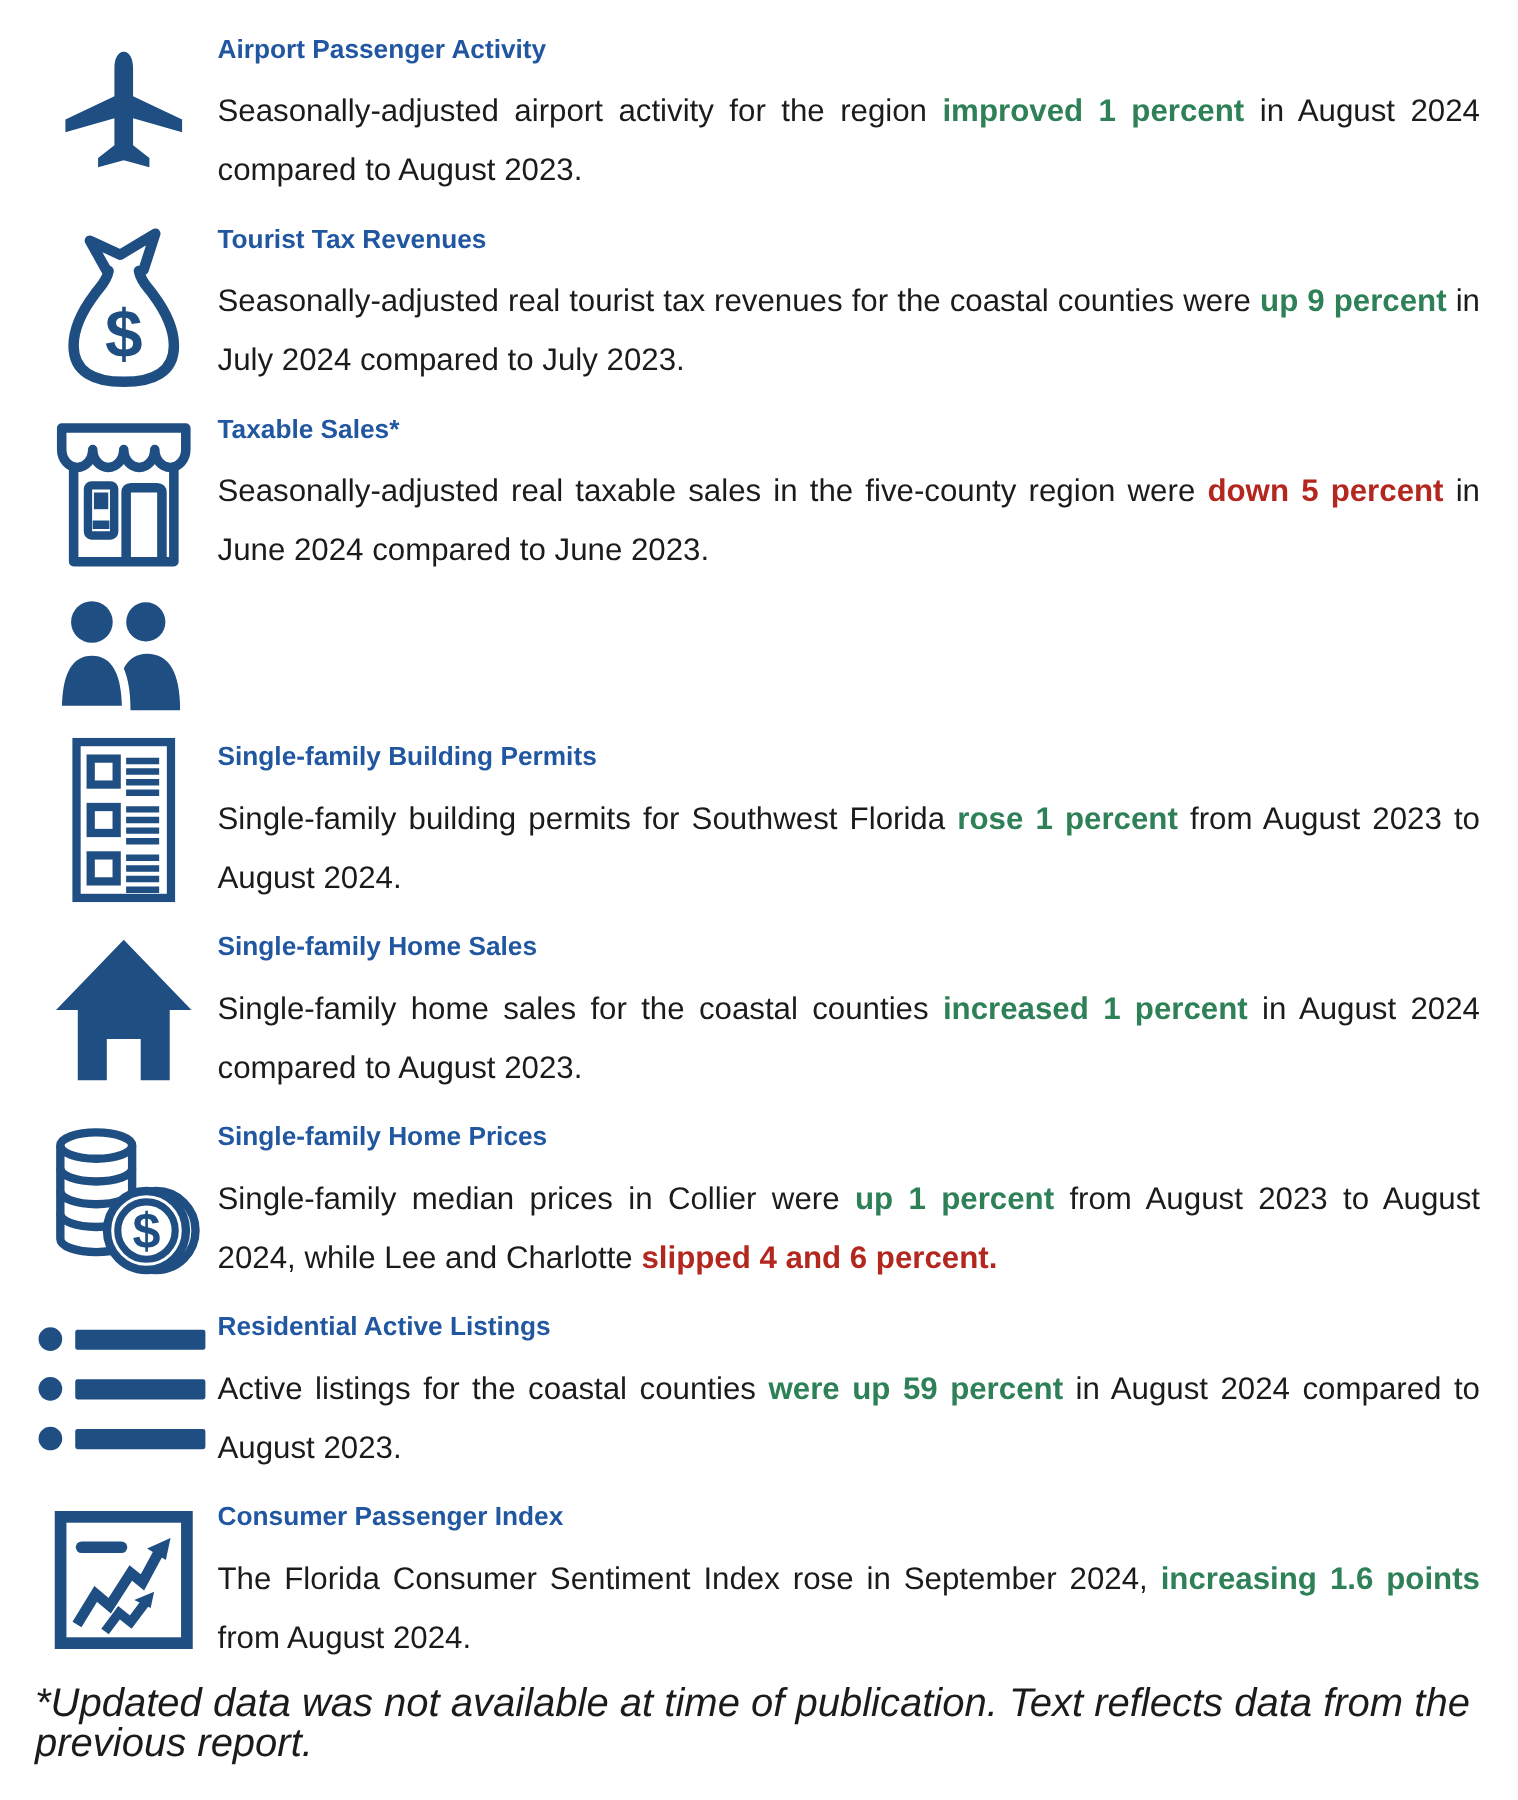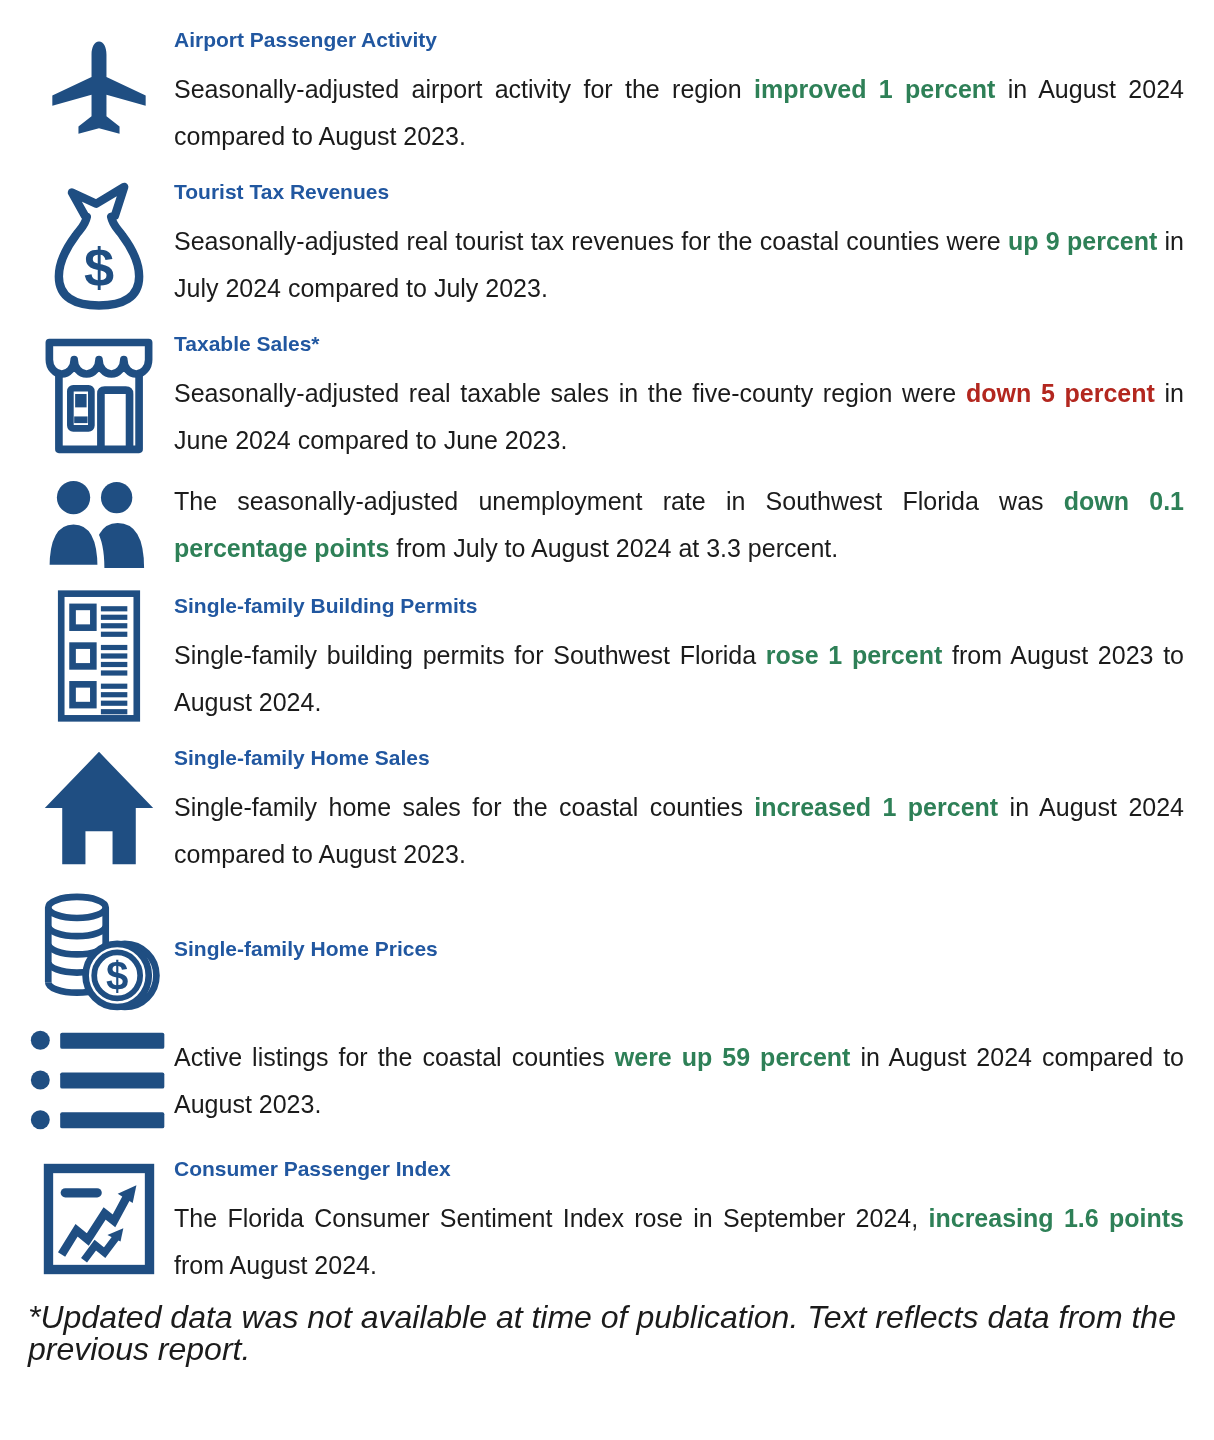--- a/index.html
+++ b/index.html
@@ -92,21 +92,20 @@
 <section class="item">
   <div class="icon-cell">
     <svg width="118" height="98" viewBox="0 0 120 100" fill="currentColor">
       <circle cx="78" cy="22" r="16"></circle>
       <path d="M54 94 Q54 48 79 48 Q106 48 106 94 Z"></path>
       <path d="M6 94 Q6 46 34 46 Q62 46 62 94 Z" stroke="#ffffff" stroke-width="7"></path>
       <circle cx="34" cy="22" r="17"></circle>
     </svg>
   </div>
   <div class="text-cell">
-    <p class="body"><span class="seg-normal">The seasonally-adjusted unemployment rate in Southwest Florida was </span><span class="seg-positive">down 0.1 percentage points</span><span class="seg-normal"> from July to August 2024 at 3.3 percent.</span></p>
   </div>
 </section>
 
 <section class="item">
   <div class="icon-cell">
     <svg width="106" height="136" viewBox="0 0 112 144" fill="none" stroke="currentColor">
       <rect x="16" y="6" width="80" height="132" stroke-width="7"></rect>
       <rect x="28" y="20" width="22" height="22" stroke-width="7"></rect>
       <g stroke-width="5.5">
         <line x1="58" y1="22" x2="86" y2="22"></line>
@@ -159,35 +158,37 @@
       <path d="M17 75 A30 11 0 0 0 77 75"></path>
       <path d="M17 96 A30 11 0 0 0 77 96"></path>
       <circle cx="97" cy="89" r="33"></circle>
       <circle cx="89" cy="89" r="33" fill="#ffffff"></circle>
       <circle cx="89" cy="89" r="24" stroke-width="6"></circle>
       <text class="icon-dollar" x="89" y="104" font-size="42" fill="currentColor" stroke="none" text-anchor="middle">$</text>
     </svg>
   </div>
   <div class="text-cell">
     <h2 class="title">Single-family Home Prices</h2>
+    <p class="body"><span class="seg-normal">Single-family median prices in Collier were </span><span class="seg-positive">up 1 percent</span><span class="seg-normal"> from August 2023 to August 2024, while Lee and Charlotte </span><span class="seg-negative">slipped 4 and 6 percent.</span></p>
   </div>
 </section>
 
 <section class="item">
   <div class="icon-cell">
     <svg width="142" height="112" viewBox="0 0 150 118" fill="currentColor">
       <circle cx="13" cy="16" r="10"></circle>
         <rect x="34" y="8" width="110" height="17" rx="2"></rect>
       <circle cx="13" cy="58" r="10"></circle>
         <rect x="34" y="50" width="110" height="17" rx="2"></rect>
       <circle cx="13" cy="100" r="10"></circle>
         <rect x="34" y="92" width="110" height="17" rx="2"></rect>
     </svg>
   </div>
   <div class="text-cell">
+    <h2 class="title">Residential Active Listings</h2>
     <p class="body"><span class="seg-normal">Active listings for the coastal counties </span><span class="seg-positive">were up 59 percent</span><span class="seg-normal"> in August 2024 compared to August 2023.</span></p>
   </div>
 </section>
 
 <section class="item">
   <div class="icon-cell">
     <svg width="116" height="116" viewBox="0 0 124 124" fill="none" stroke="currentColor">
       <rect x="8" y="8" width="108" height="108" stroke-width="10"></rect>
       <line x1="26" y1="34" x2="60" y2="34" stroke-width="10" stroke-linecap="round"></line>
       <polyline points="22,100 38,74 50,84 68,56 78,64 92,38" stroke-width="9"></polyline>

